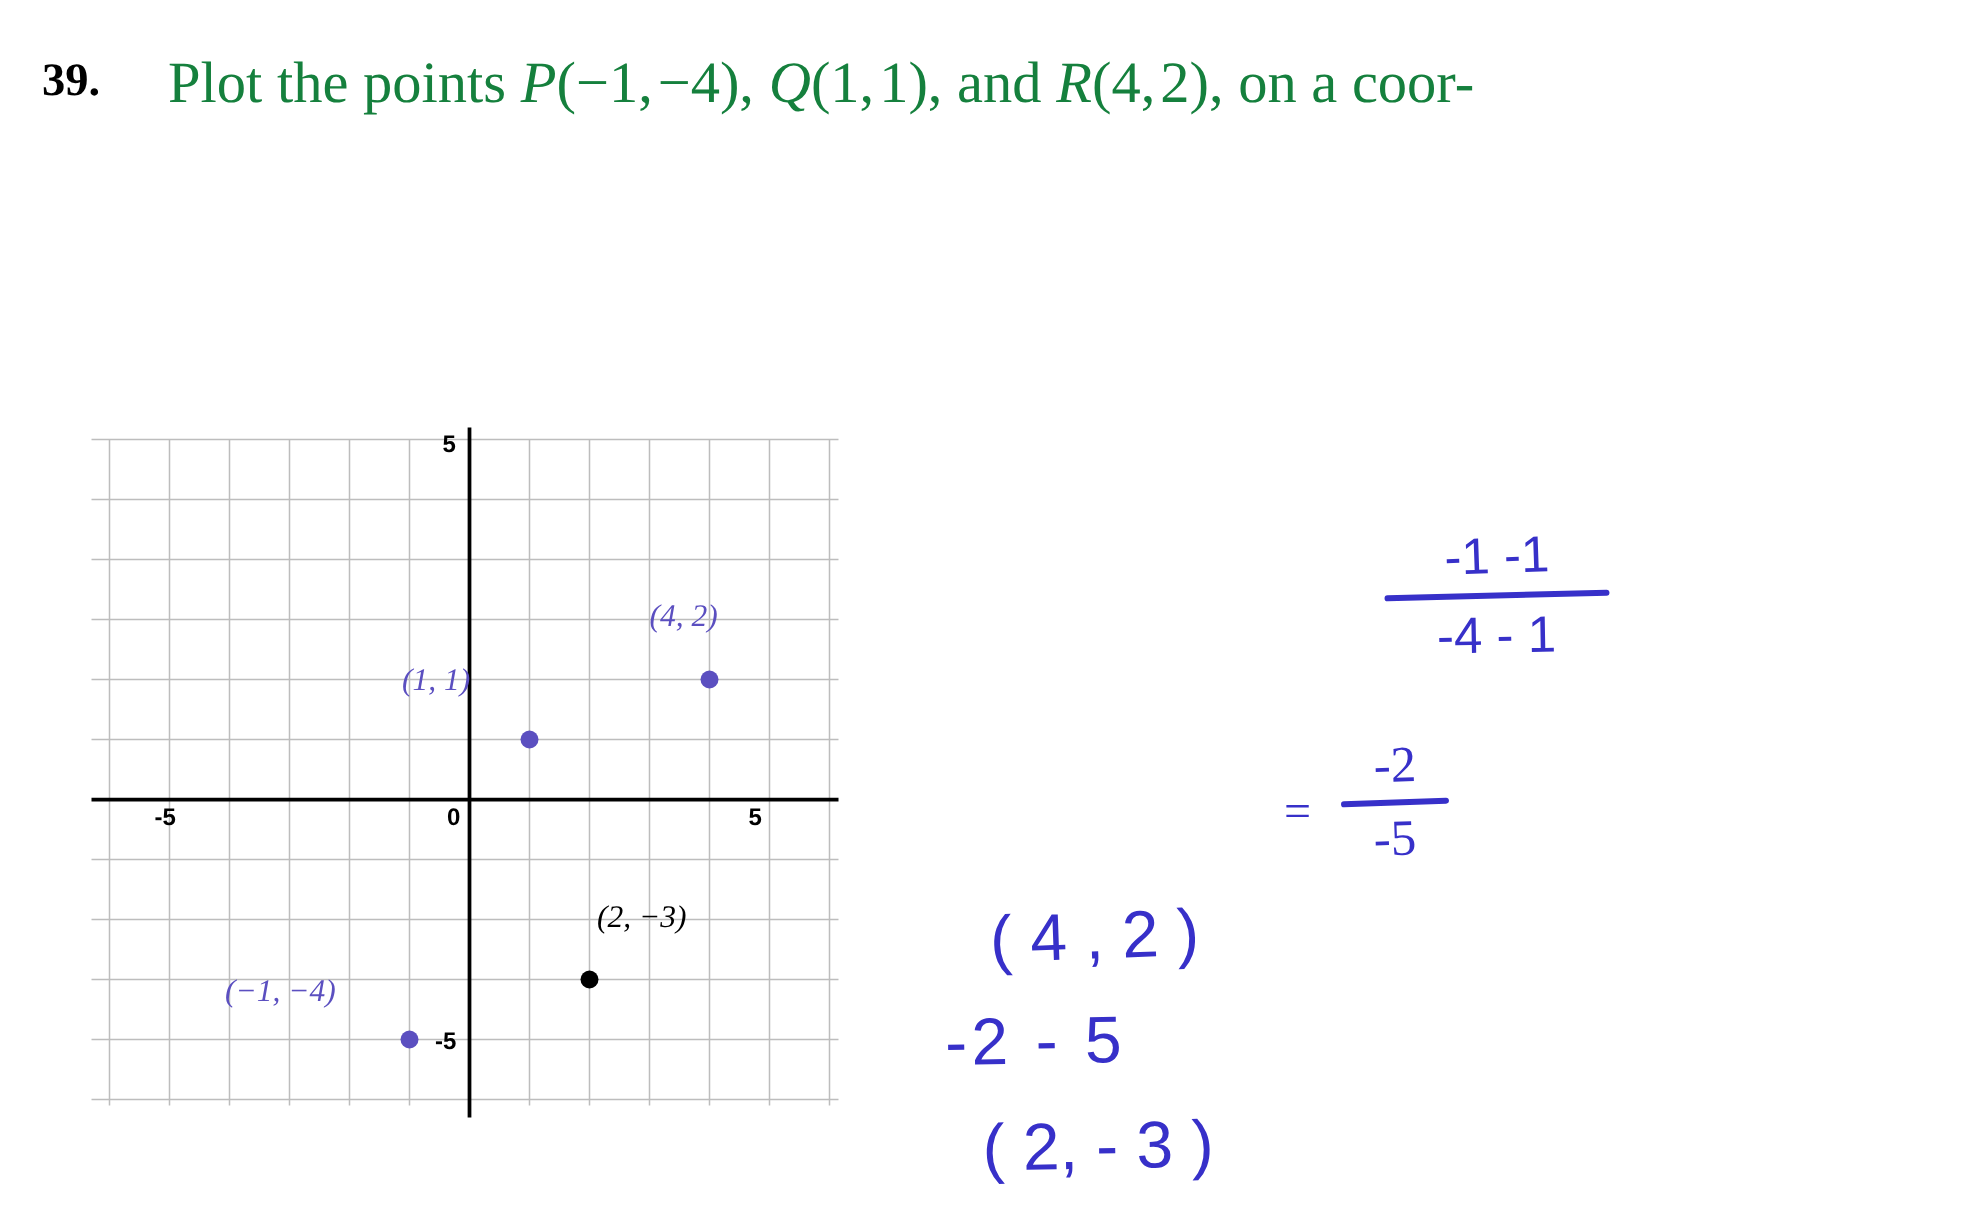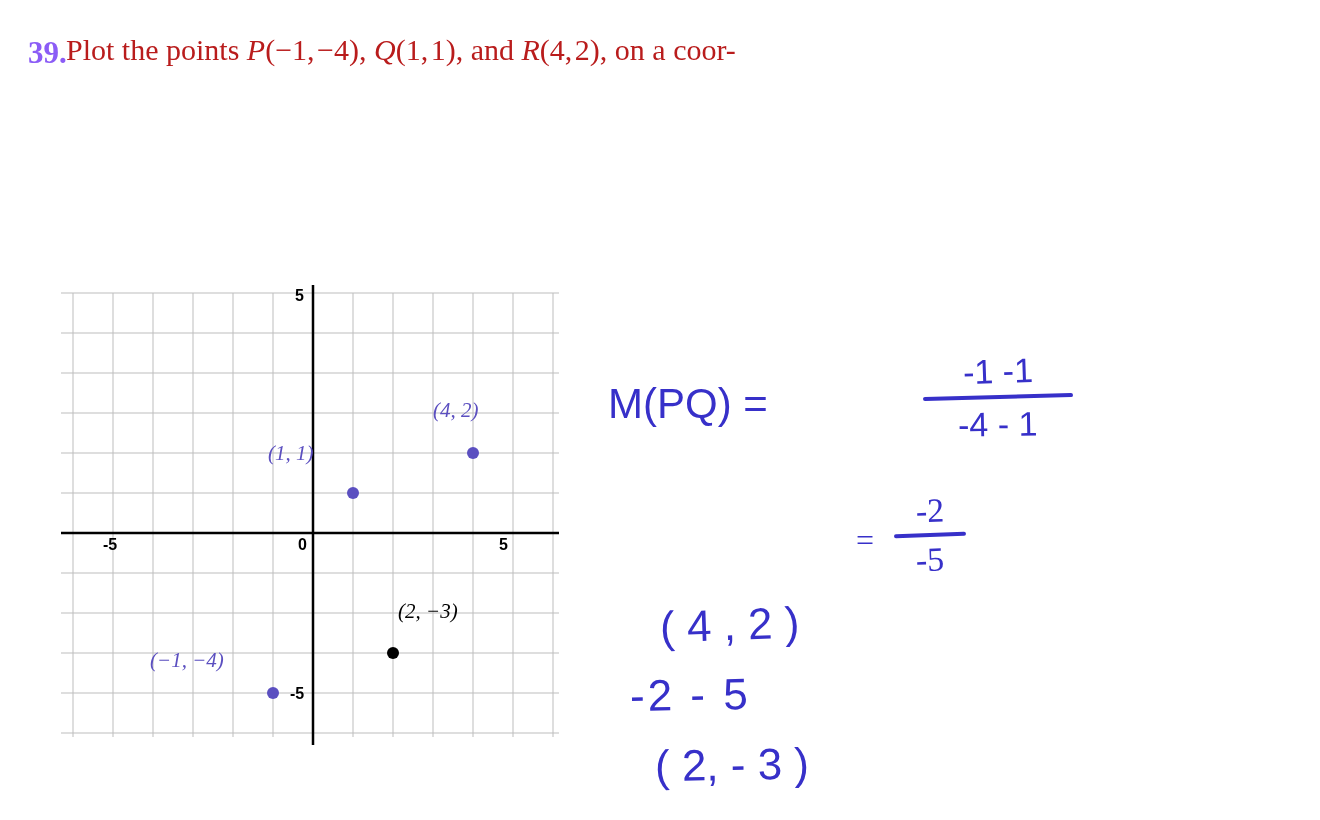--- a/index.html
+++ b/index.html
@@ -22,27 +22,27 @@
     top: 30px;
     width: 1060px;
   }
   #problem-number {
     position: absolute;
     left: 0px;
     top: 5px;
     font-size: 31px;
     font-weight: bold;
     font-family: "Liberation Serif", serif;
-    color: #8b5cf6;
+    color: #000000;
   }
   #problem-text {
-    margin-left: 38px;
-    font-size: 30px;
+    margin-left: 84px;
+    font-size: 39px;
     line-height: 1.32;
-    color: #b91c1c;
+    color: #15803d;
     font-family: "Liberation Serif", serif;
   }
   #problem-text .mi {
     font-style: italic;
     font-family: "Liberation Serif", serif;
   }
 
   
   #graph {
     position: absolute;
@@ -244,21 +244,20 @@
 
     <circle cx="218" cy="418" r="6" fill="#5b4fc0"></circle>
     <text class="pt-label" x="95" y="392">(−1, −4)</text>
 
     <circle cx="338" cy="378" r="6" fill="#000000"></circle>
     <text class="pt-label-black" x="343" y="343">(2, −3)</text>
   </svg>
 </div>
 
 <div id="work">
-  <div class="hand hand-line2">M(PQ) =</div>
 
   <div class="frac">
     <span class="num">-1 -1</span>
     <div class="bar"></div>
     <span class="den">-4 - 1</span>
   </div>
 
   <div class="eqfrac">
     <span class="eq">=</span>
     <span class="num2">-2</span>

